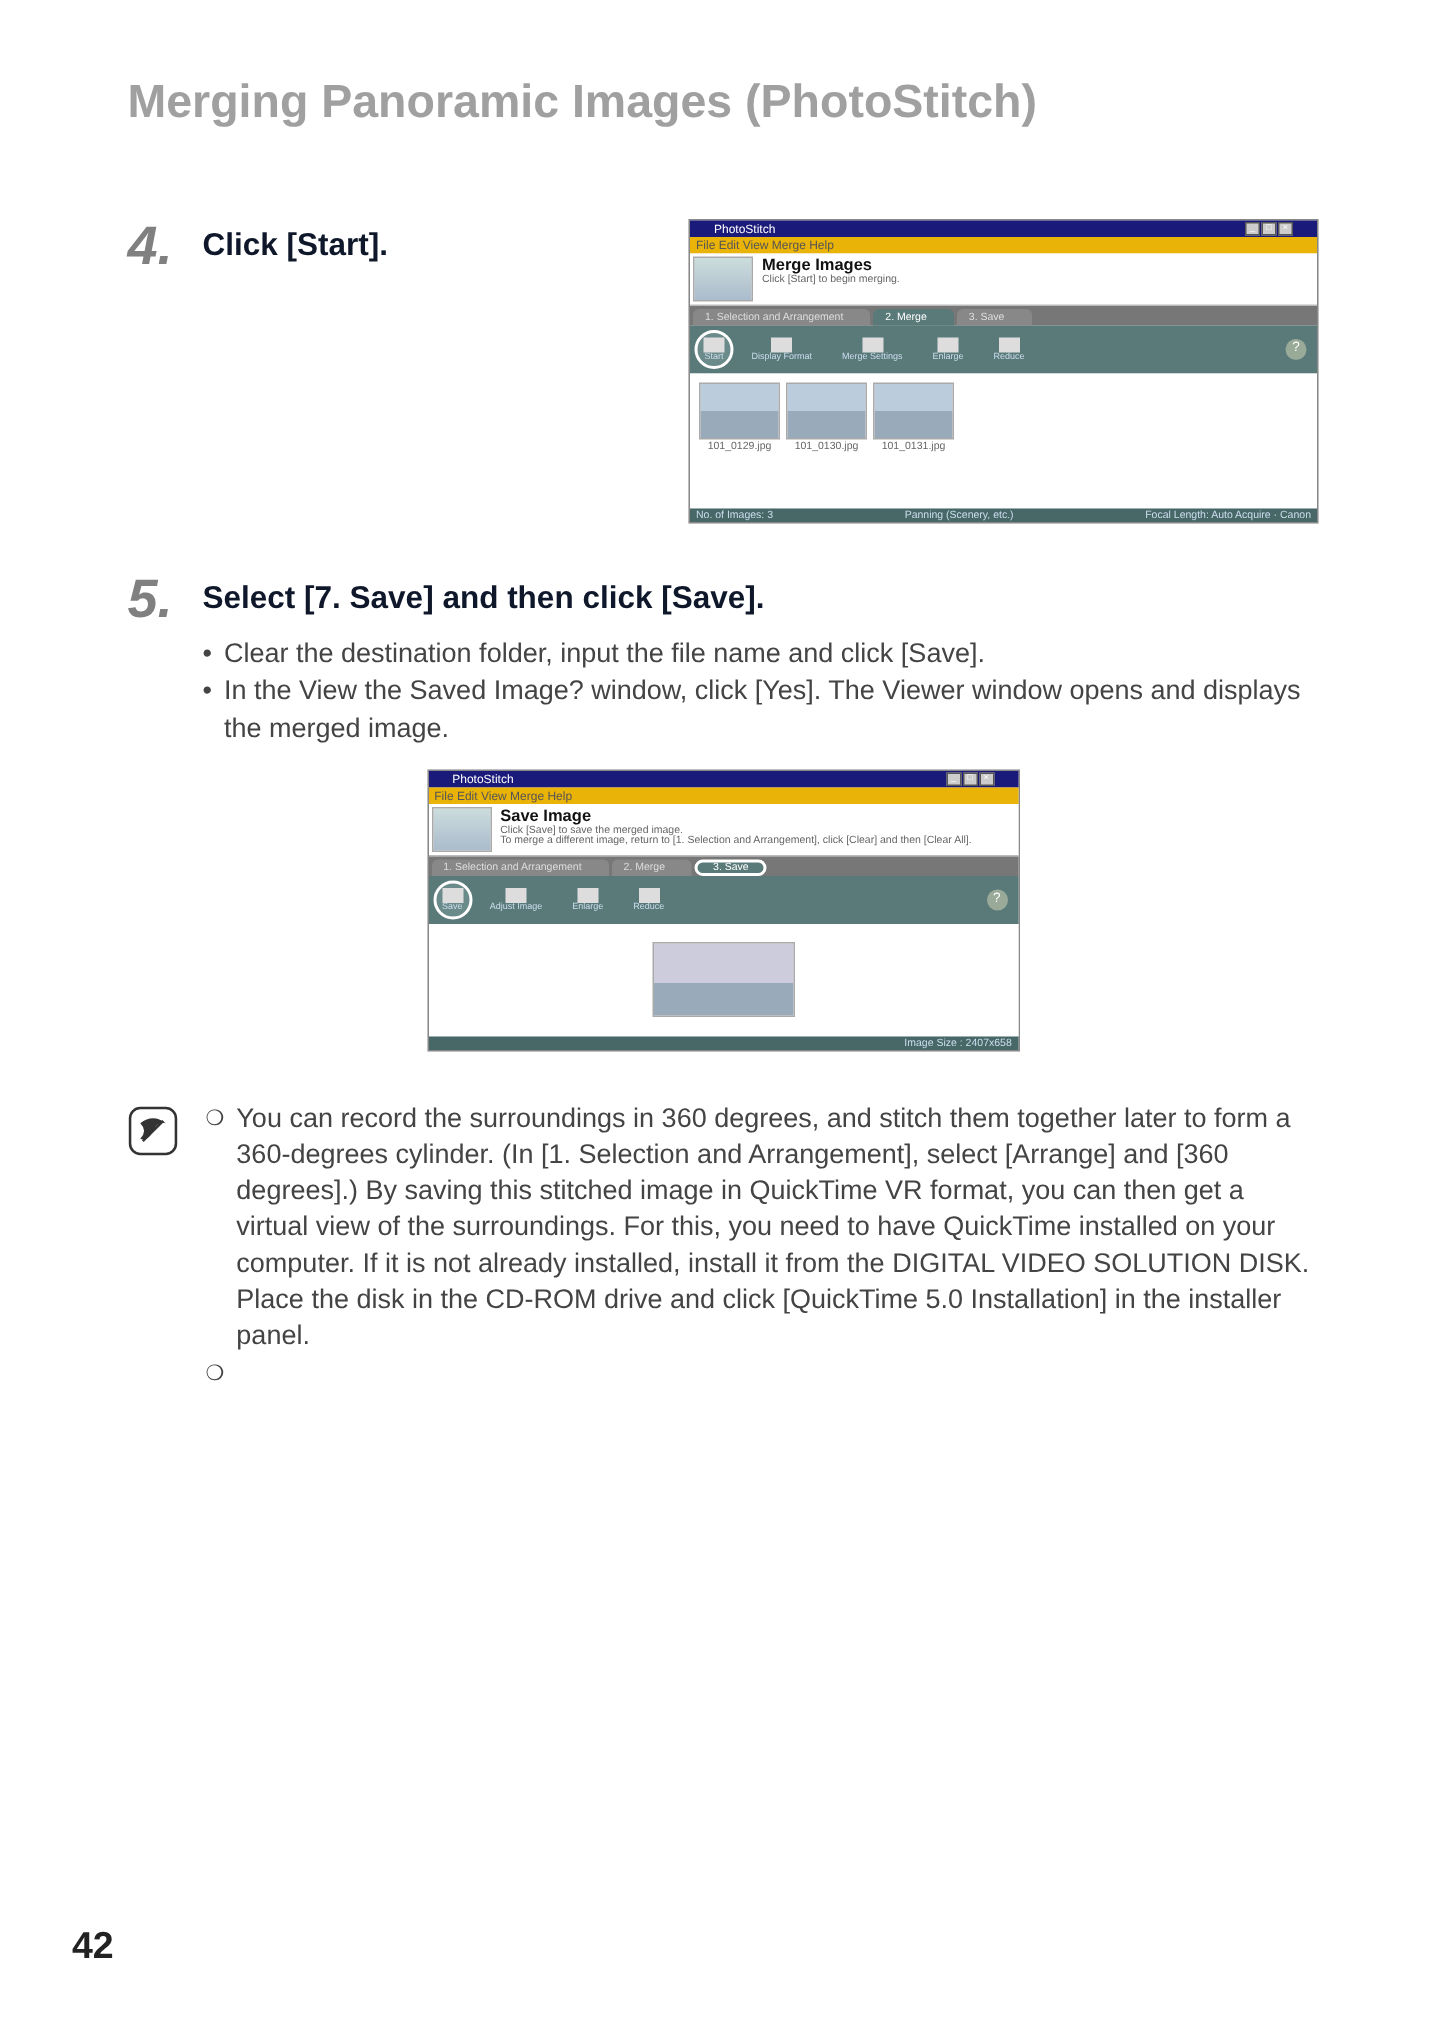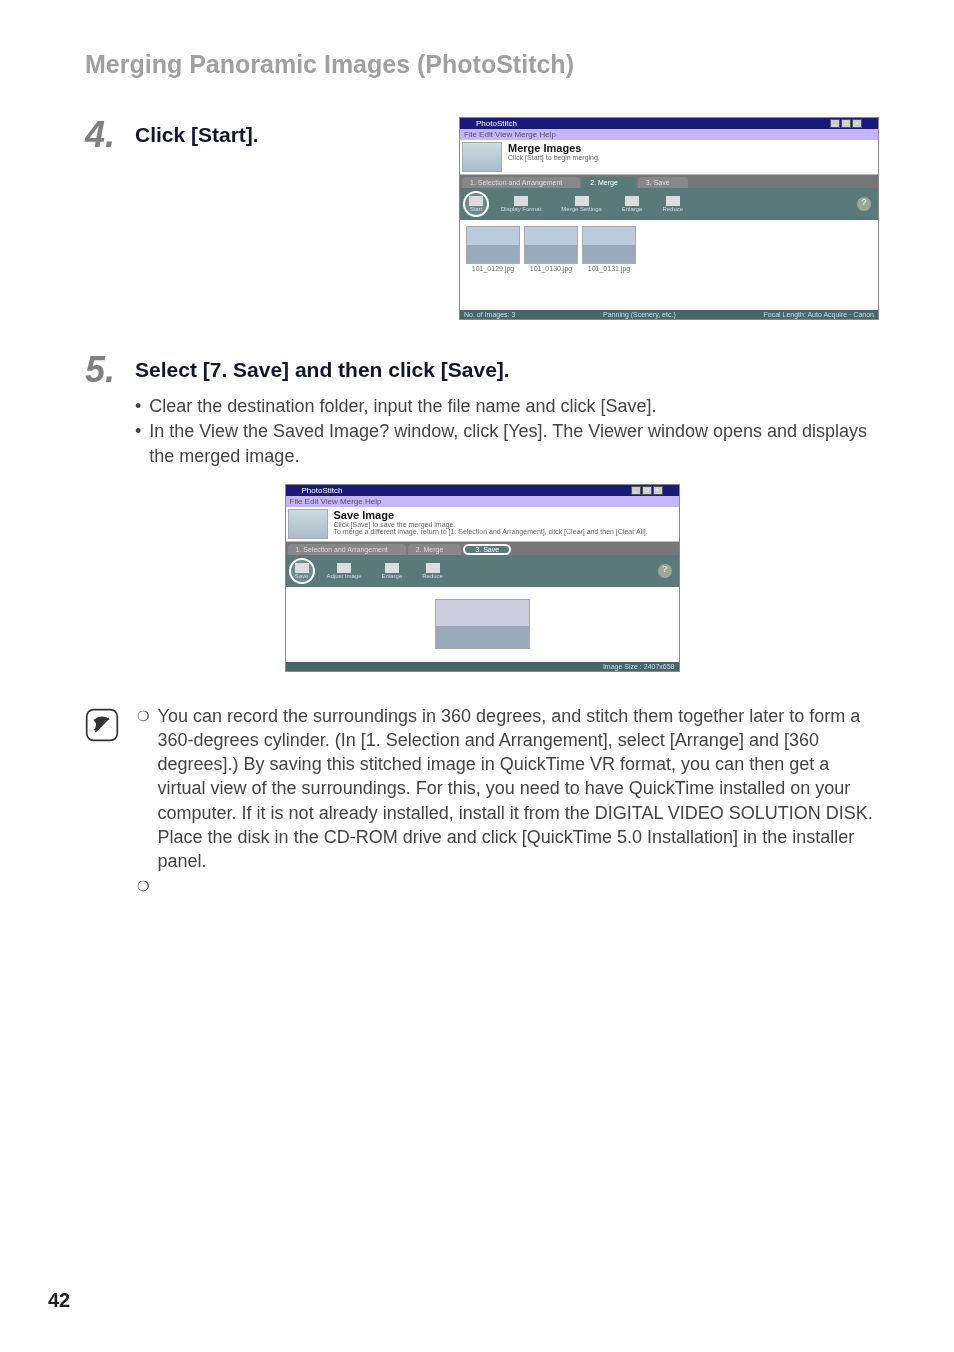--- a/index.html
+++ b/index.html
@@ -6,23 +6,23 @@
     body {
       width: 954px;
       height: 1352px;
       font-family: Arial, Helvetica, sans-serif;
       background: #fff;
       position: relative;
       padding: 50px 75px 40px 85px;
     }
     .header-title {
       color: #a0a0a0;
-      font-size: 25px;
+      font-size: 31px;
       font-weight: bold;
-      margin-bottom: 38px;
+      margin-bottom: 60px;
     }
     .step-row {
       display: flex;
       align-items: flex-start;
       gap: 12px;
     }
     .step-num {
       color: #808080;
       font-size: 36px;
       font-weight: bold;
@@ -66,21 +66,21 @@
     .mock-winbtn {
       width: 10px;
       height: 9px;
       background: #ccc;
       border: 1px solid #555;
       font-size: 6px;
       line-height: 7px;
       text-align: center;
     }
     .mock-menubar {
-      background: #c4b5fd;
+      background: #eab308;
       font-size: 8px;
       padding: 1px 4px;
       color: #555;
     }
     .mock-section-head {
       display: flex;
       background: #fff;
       border-bottom: 1px solid #bbb;
       padding: 2px;
       align-items: flex-start;
@@ -234,21 +234,21 @@
       font-size: 18px;
       color: #444;
       line-height: 1.35;
     }
     .note-circle { flex-shrink: 0; font-size: 14px; padding-top: 3px; }
 
     .page-num {
       position: absolute;
       bottom: 40px;
       left: 48px;
-      font-size: 20px;
+      font-size: 25px;
       font-weight: bold;
       color: #222;
     }
     .mock-tab-circle { border: 2px solid #fff; border-radius: 12px; padding: 0px 10px; }
   </style>
 </head>
 <body>
 
 <div class="header-title">Merging Panoramic Images (PhotoStitch)</div>
 

